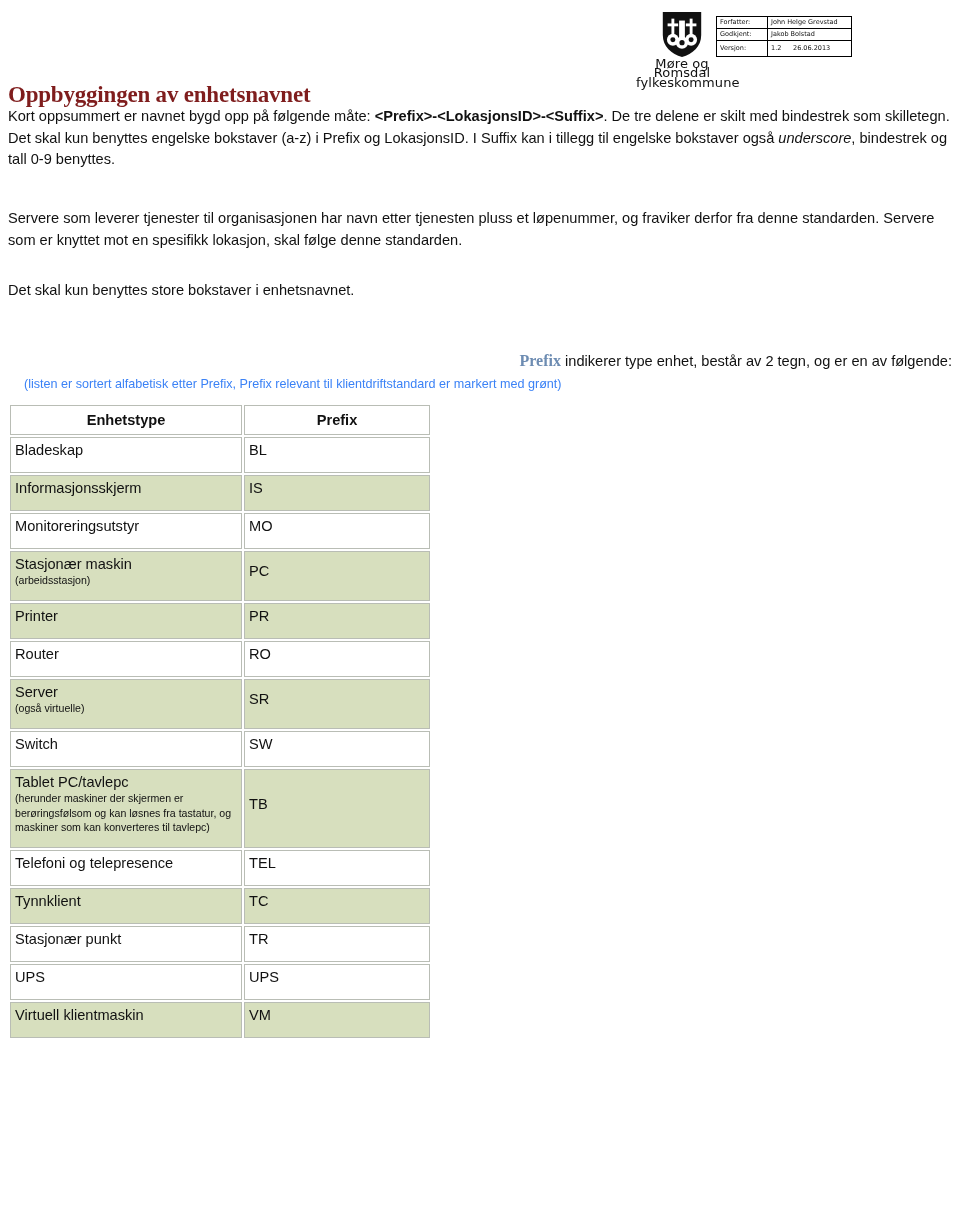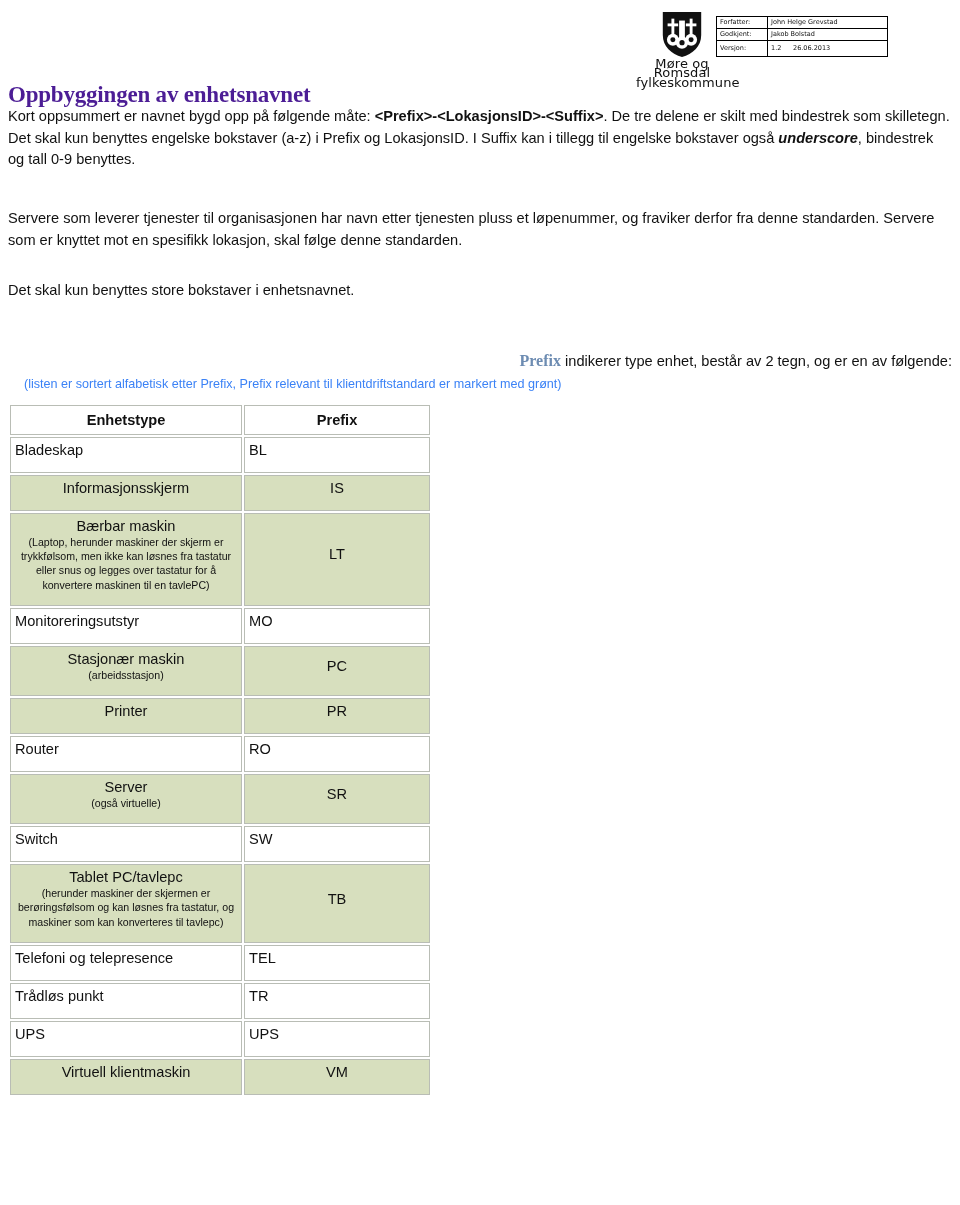--- a/index.html
+++ b/index.html
@@ -49,21 +49,21 @@
     line-height: 9px;
     color: #111;
     margin-top: 1px;
     font-family: "DejaVu Sans", sans-serif;
     letter-spacing: 0.1px;
   }
   .meta-table {
     position: absolute;
     left: 716px;
     top: 8px;
-    width: 172px;
+    width: 136px;
     border-collapse: collapse;
     font-size: 6.5px;
     font-family: "DejaVu Sans", sans-serif;
     color: #111;
   }
   .meta-table td {
     border: 0.8px solid #000;
     padding: 1px 3px;
     line-height: 9px;
     vertical-align: middle;
@@ -76,21 +76,21 @@
   .ver-num { display: inline-block; width: 22px; }
 
   
   .title {
     position: absolute;
     left: 8px;
     top: 82px;
     font-family: "Liberation Serif", serif;
     font-weight: bold;
     font-size: 23px;
-    color: #4c1d95;
+    color: #7f1d1d;
     letter-spacing: -0.2px;
   }
 
   .para {
     position: absolute;
     left: 8px;
     width: 944px;
     font-size: 14.6px;
     line-height: 21.5px;
     color: #111;
@@ -119,21 +119,21 @@
     line-height: 18px;
     color: #3b82f6;
   }
   .kw-prefix {
     font-family: "Liberation Serif", serif;
     font-weight: bold;
     font-size: 16px;
     color: #6d8cb2;
   }
   b.tag { font-weight: bold; }
-  i.us  { font-style: italic; font-weight: bold; }
+  i.us  { font-style: italic; }
 
   
   .prefix-table {
     position: absolute;
     left: 8px;
     top: 403px;
     width: 422px;
     border-collapse: separate;
     border-spacing: 2px;
     table-layout: fixed;
@@ -151,21 +151,21 @@
   .prefix-table col.c-pfx  { width: 186px; }
 
   .prefix-table tr.hdr td {
     text-align: center;
     font-weight: bold;
     font-size: 14.6px;
     padding-top: 5px;
     padding-bottom: 5px;
     background: #ffffff;
   }
-  .prefix-table tr.green td { background: #d7dfbe; text-align: center; }
+  .prefix-table tr.green td { background: #d7dfbe; }
   .prefix-table td.pfx { vertical-align: middle; }
   .cell-sub {
     display: block;
     font-size: 10.6px;
     line-height: 14.2px;
     margin-top: 0px;
   }
 
   
   .footer-note {
@@ -251,24 +251,20 @@
     </thead>
     <tbody id="table-body">
         <tr>
           <td><span>Bladeskap</span></td>
           <td class="pfx">BL</td>
         </tr>
         <tr class="green">
           <td><span>Informasjonsskjerm</span></td>
           <td class="pfx">IS</td>
         </tr>
-        <tr class="green">
-          <td><span>Bærbar maskin</span><span class="cell-sub">(Laptop, herunder maskiner der skjerm er trykkfølsom, men ikke kan løsnes fra tastatur eller snus og legges over tastatur for å konvertere maskinen til en tavlePC)</span></td>
-          <td class="pfx">LT</td>
-        </tr>
         <tr>
           <td><span>Monitoreringsutstyr</span></td>
           <td class="pfx">MO</td>
         </tr>
         <tr class="green">
           <td><span>Stasjonær maskin</span><span class="cell-sub">(arbeidsstasjon)</span></td>
           <td class="pfx">PC</td>
         </tr>
         <tr class="green">
           <td><span>Printer</span></td>
@@ -287,22 +283,26 @@
           <td class="pfx">SW</td>
         </tr>
         <tr class="green">
           <td><span>Tablet PC/tavlepc</span><span class="cell-sub">(herunder maskiner der skjermen er berøringsfølsom og  kan løsnes fra tastatur, og maskiner som kan konverteres til tavlepc)</span></td>
           <td class="pfx">TB</td>
         </tr>
         <tr>
           <td><span>Telefoni og telepresence</span></td>
           <td class="pfx">TEL</td>
         </tr>
-        <tr>
-          <td><span>Trådløs punkt</span></td>
+        <tr class="green">
+          <td><span>Tynnklient</span></td>
+          <td class="pfx">TC</td>
+        </tr>
+        <tr>
+          <td><span>Stasjonær punkt</span></td>
           <td class="pfx">TR</td>
         </tr>
         <tr>
           <td><span>UPS</span></td>
           <td class="pfx">UPS</td>
         </tr>
         <tr class="green">
           <td><span>Virtuell klientmaskin</span></td>
           <td class="pfx">VM</td>
         </tr>

